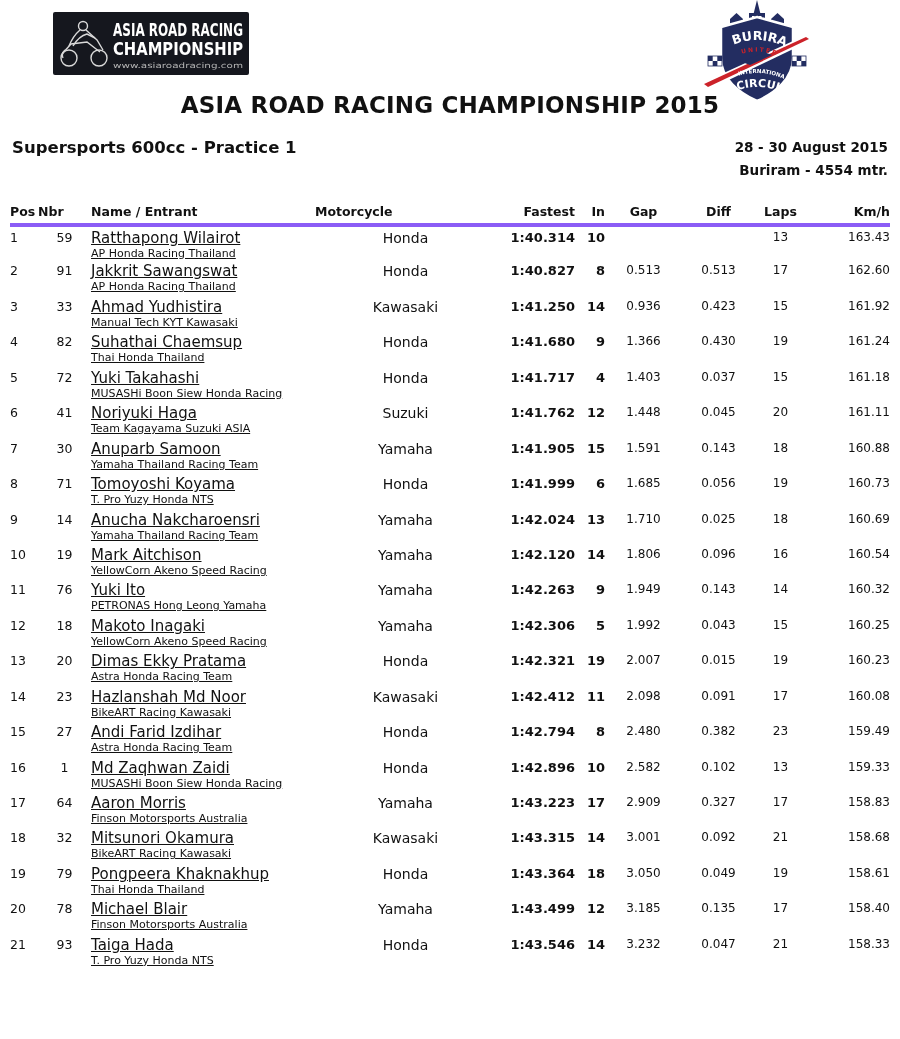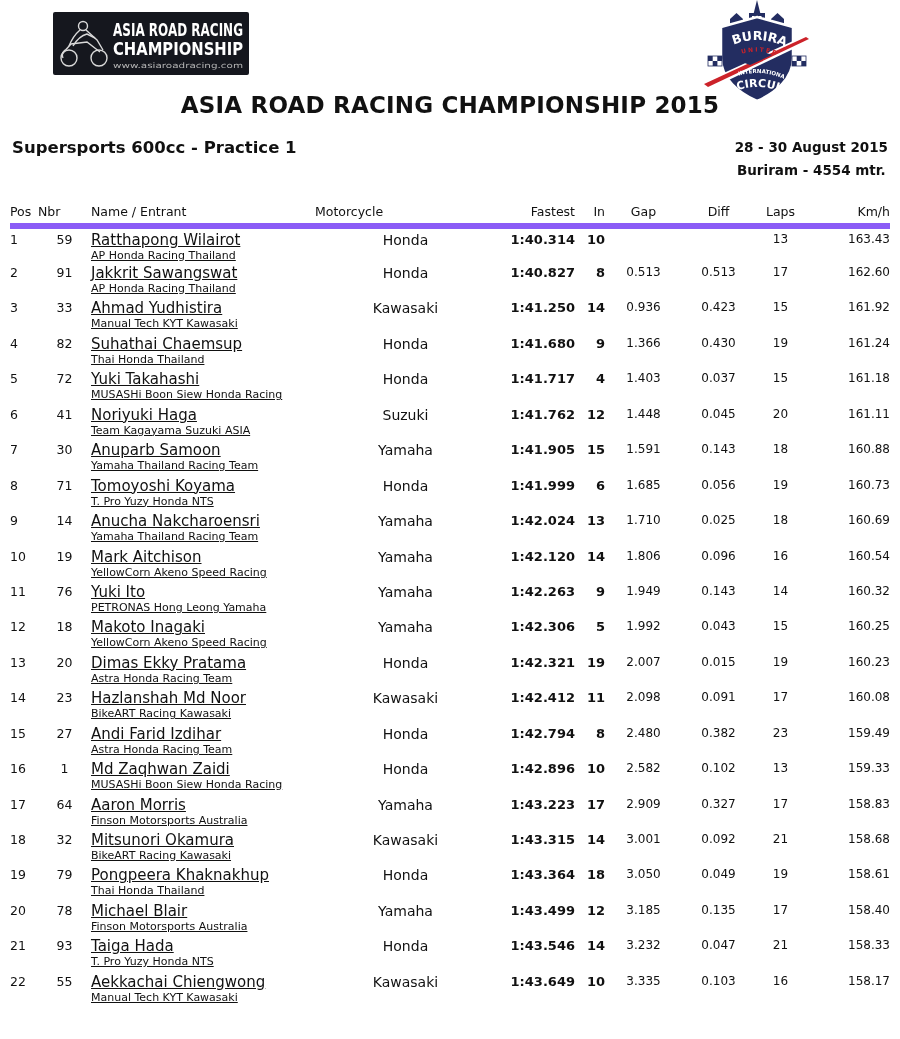--- a/index.html
+++ b/index.html
@@ -16,30 +16,30 @@
   .doc-title{
     position:absolute;top:92px;left:0;width:100%;text-align:center;
     font-size:23px;font-weight:bold;letter-spacing:.2px;
   }
   
   .session-title{
     position:absolute;left:12px;top:138px;
     font-size:16.5px;font-weight:bold;
   }
   .event-info{
-    position:absolute;right:12px;top:136px;text-align:center;
+    position:absolute;right:12px;top:136px;text-align:right;
     font-size:13.5px;font-weight:bold;line-height:23px;
   }
   
   .results-wrap{position:absolute;top:204px;left:10px;width:880px;}
   table.results{
     width:880px;border-collapse:collapse;table-layout:fixed;
   }
   table.results th{
-    font-size:12.5px;font-weight:normal;border-bottom:6px solid #8b5cf6;
+    font-size:12.5px;font-weight:bold;border-bottom:4px solid #8b5cf6;
     padding:0 0 4px 0;vertical-align:bottom;white-space:nowrap;
   }
   table.results td{
     padding:3px 0 0 0;height:35.45px;box-sizing:border-box;
     vertical-align:top;white-space:nowrap;overflow:visible;
   }
   .col-pos{width:28px;} .col-nbr{width:53px;} .col-name{width:224px;}
   .col-moto{width:181px;} .col-fast{width:79px;} .col-in{width:30px;}
   .col-gap{width:77px;} .col-diff{width:73px;} .col-laps{width:51px;} .col-kmh{width:84px;}
   th.h-pos{text-align:left;padding-left:4px;}
@@ -485,30 +485,15 @@
       <div class="rider-team">T. Pro Yuzy Honda NTS</div>
     </td>
     <td class="c-moto">Honda</td>
     <td class="c-fast">1:43.546</td>
     <td class="c-in">14</td>
     <td class="c-gap">3.232</td>
     <td class="c-diff">0.047</td>
     <td class="c-laps">21</td>
     <td class="c-kmh">158.33</td>
   </tr>
-        <tr>
-    <td class="c-pos">22</td>
-    <td class="c-nbr">55</td>
-    <td class="c-name">
-      <div class="rider-name">Aekkachai Chiengwong</div>
-      <div class="rider-team">Manual Tech KYT Kawasaki</div>
-    </td>
-    <td class="c-moto">Kawasaki</td>
-    <td class="c-fast">1:43.649</td>
-    <td class="c-in">10</td>
-    <td class="c-gap">3.335</td>
-    <td class="c-diff">0.103</td>
-    <td class="c-laps">16</td>
-    <td class="c-kmh">158.17</td>
-  </tr>
       </tbody>
   </table>
 </div>
 
 </body></html>

